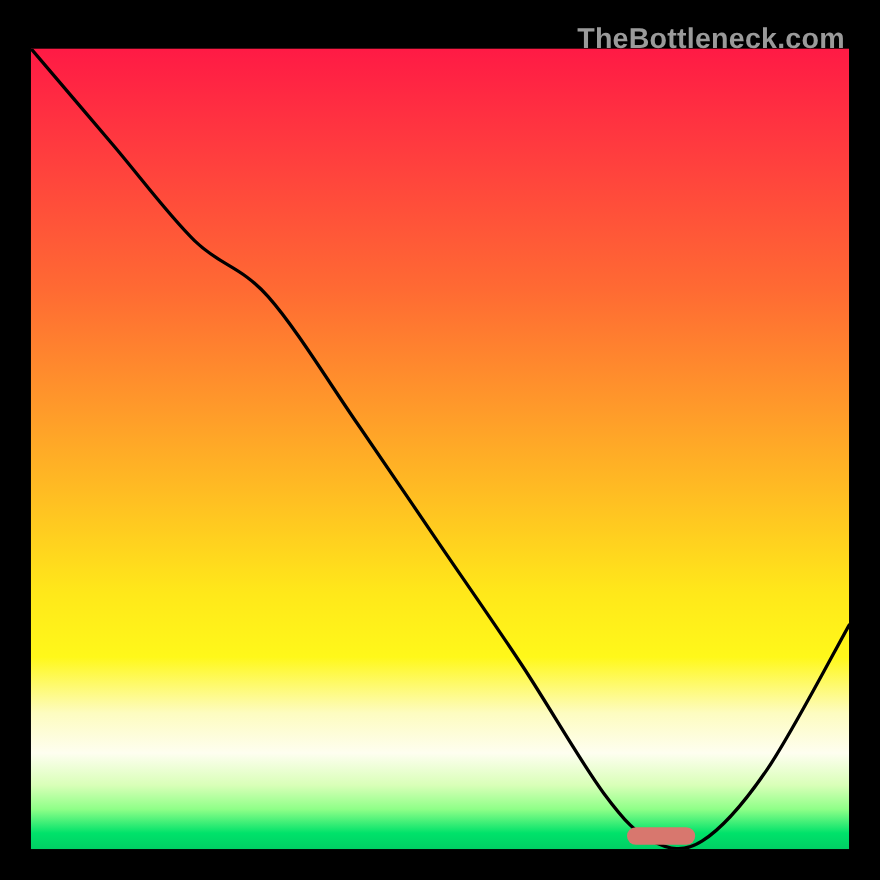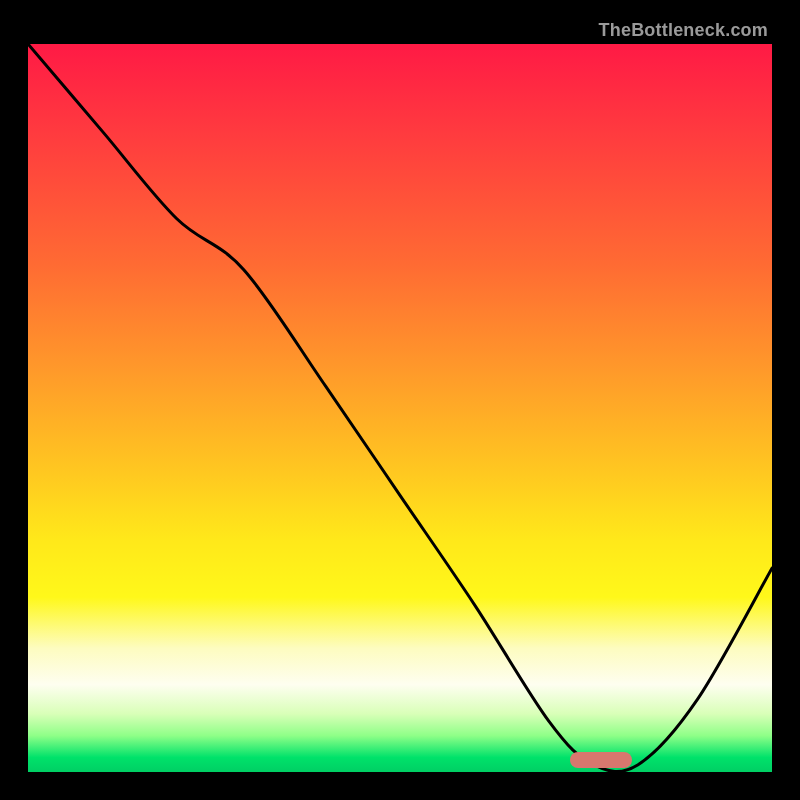--- a/index.html
+++ b/index.html
@@ -58,21 +58,21 @@
     width: 62px;
     height: 16px;
     background: #d8776e;
     border-radius: 8px;
   }
   .watermark {
     position: absolute;
     top: 6px;
     right: 18px;
     color: #9a9a9a;
-    font-size: 18px;
+    font-size: 26px;
     font-weight: 600;
     letter-spacing: 0.2px;
   }
 </style>
 </head>
 <body>
 
 <div class="frame">
 
   <div class="watermark">TheBottleneck.com</div>

